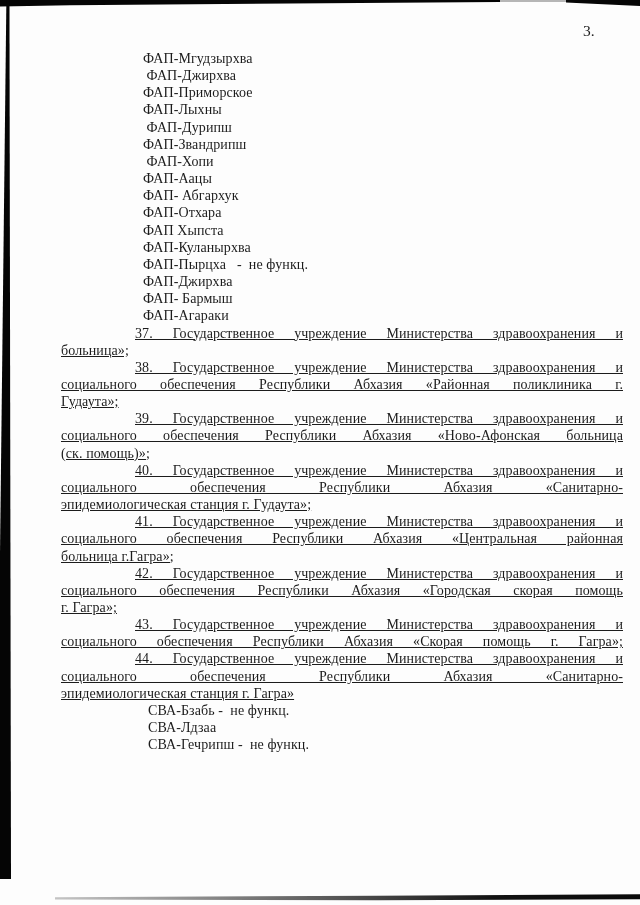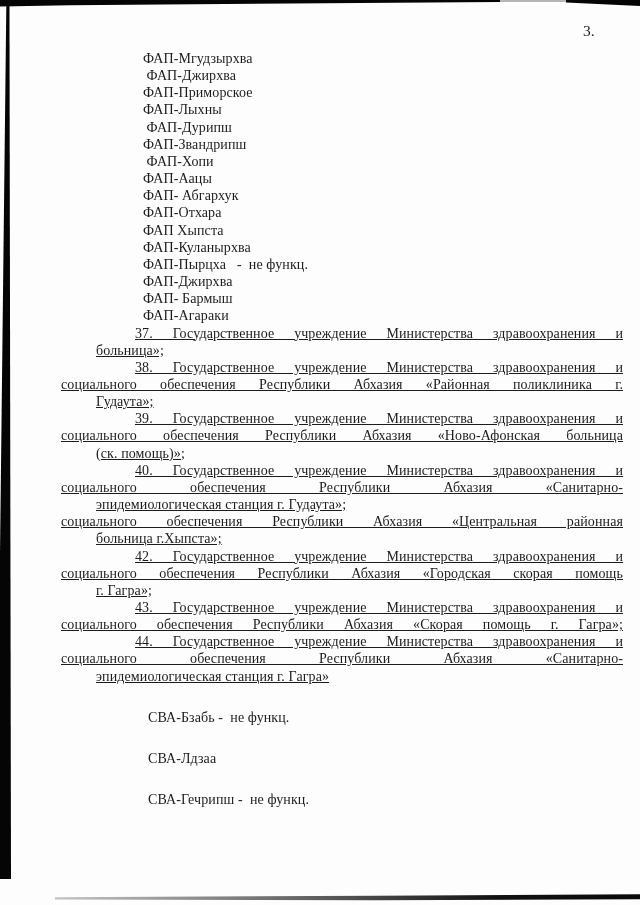--- a/index.html
+++ b/index.html
@@ -39,24 +39,24 @@
     position:absolute; left:583px; top:22px;
     font-size:15.5px;
   }
   .content {
     position:absolute; left:61px; top:50px; width:562px;
     font-size:14px; line-height:17.15px;
     letter-spacing:0.1px;
   }
   .fap-item, .sva-item { white-space:pre; }
   .fap-item { margin-left:82px; }
-  .sva-item { margin-left:87px;margin-top:24px; }
+  .sva-item { margin-left:87px; }
   .pline { text-align:justify; text-align-last:justify;text-decoration:underline; }
   .pline.first { padding-left:74px; }
-  .pline.last { text-align:right; text-align-last:left;margin-left:35px; }
+  .pline.last { text-align:right; text-align-last:left; }
 </style>
 </head>
 <body>
 
 <div class="edge edge-top-left"></div>
 <div class="edge edge-top-mid"></div>
 <div class="edge edge-top-right"></div>
 <div class="edge edge-left"></div>
 <div class="edge edge-bottom"></div>
 
@@ -96,22 +96,23 @@
     <div class="pline first">39. Государственное учреждение Министерства здравоохранения и</div>
     <div class="pline">социального обеспечения Республики Абхазия «Ново-Афонская больница</div>
     <div class="pline last">(ск. помощь)»;</div>
   </div>
   <div>
     <div class="pline first">40. Государственное учреждение Министерства здравоохранения и</div>
     <div class="pline">социального обеспечения Республики Абхазия «Санитарно-</div>
     <div class="pline last">эпидемиологическая станция г. Гудаута»;</div>
   </div>
   <div>
+    <div class="pline first">41. Государственное учреждение Министерства здравоохранения и</div>
     <div class="pline">социального обеспечения Республики Абхазия «Центральная районная</div>
-    <div class="pline last">больница г.Хыпста»;</div>
+    <div class="pline last">больница г.Гагра»;</div>
   </div>
   <div>
     <div class="pline first">42. Государственное учреждение Министерства здравоохранения и</div>
     <div class="pline">социального обеспечения Республики Абхазия «Городская скорая помощь</div>
     <div class="pline last">г. Гагра»;</div>
   </div>
   <div>
     <div class="pline first">43. Государственное учреждение Министерства здравоохранения и</div>
     <div class="pline">социального обеспечения Республики Абхазия «Скорая помощь г. Гагра»;</div>
   </div>

